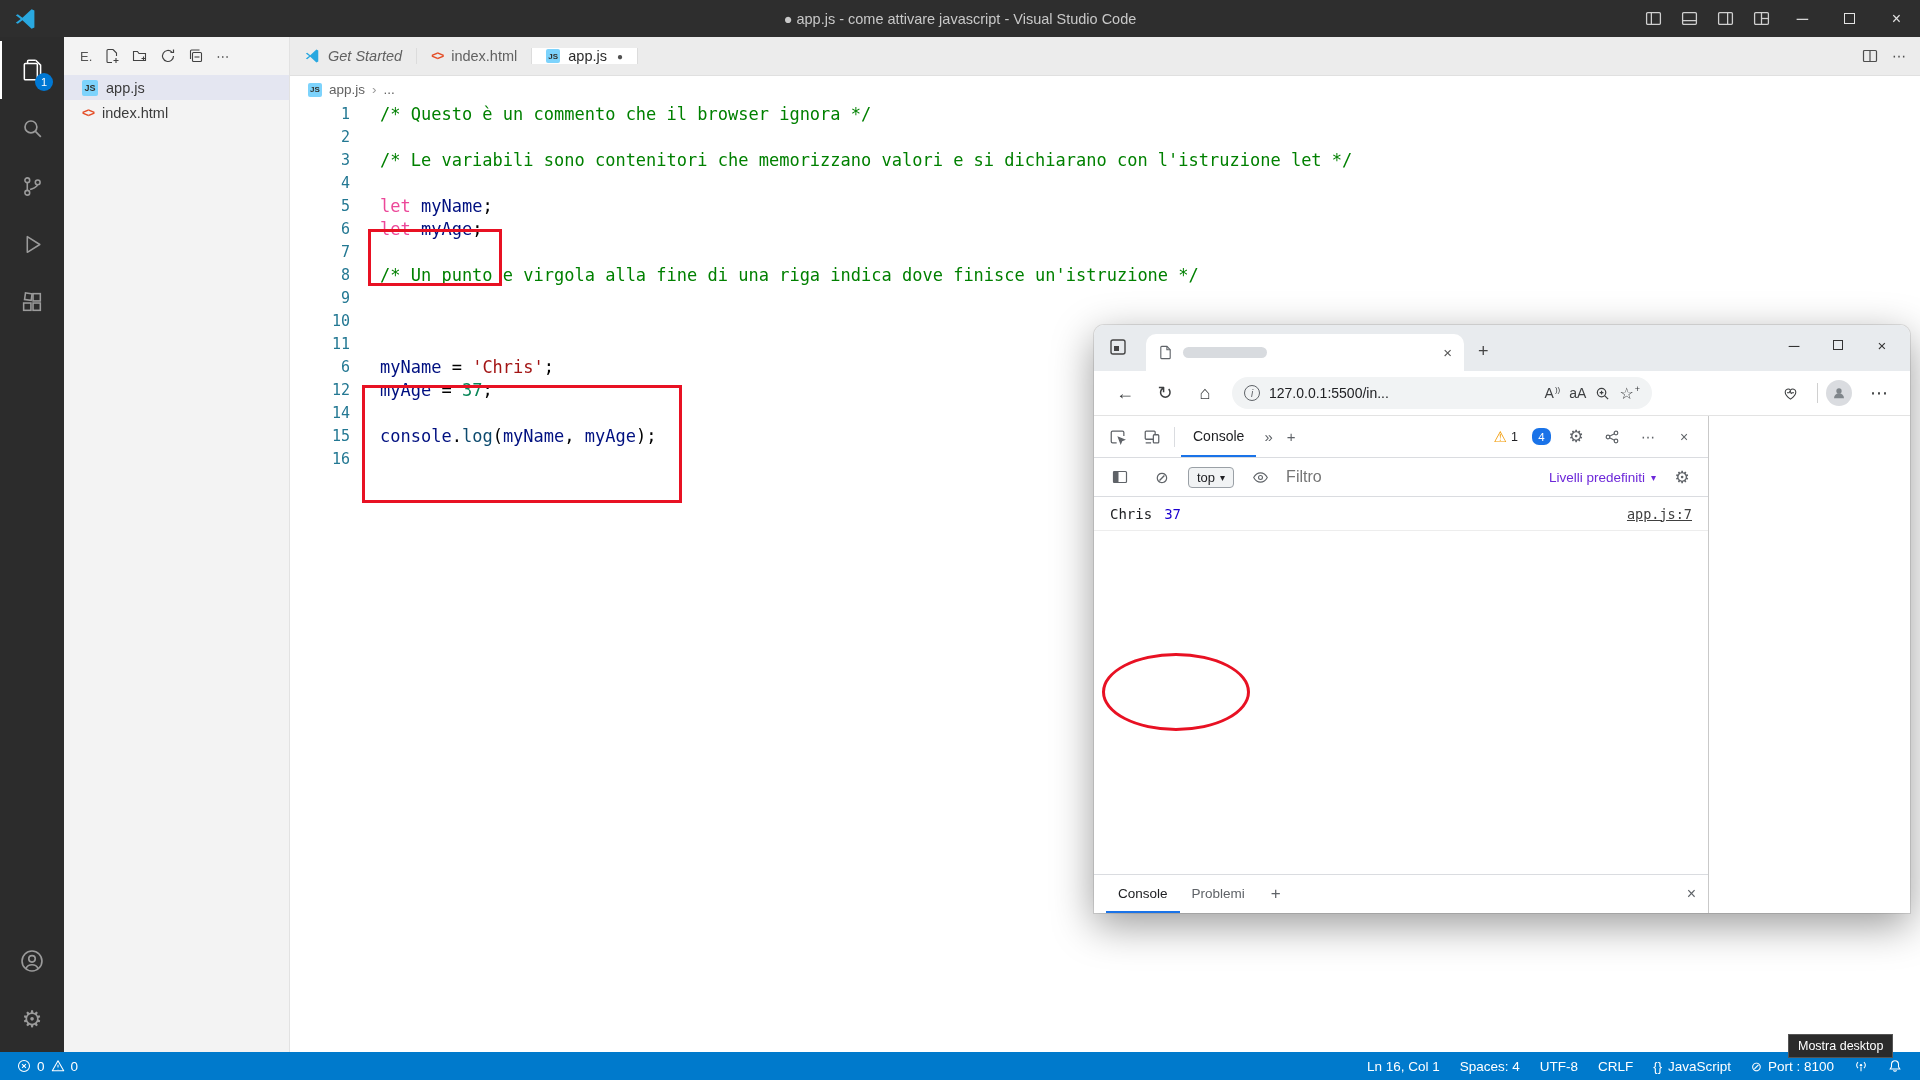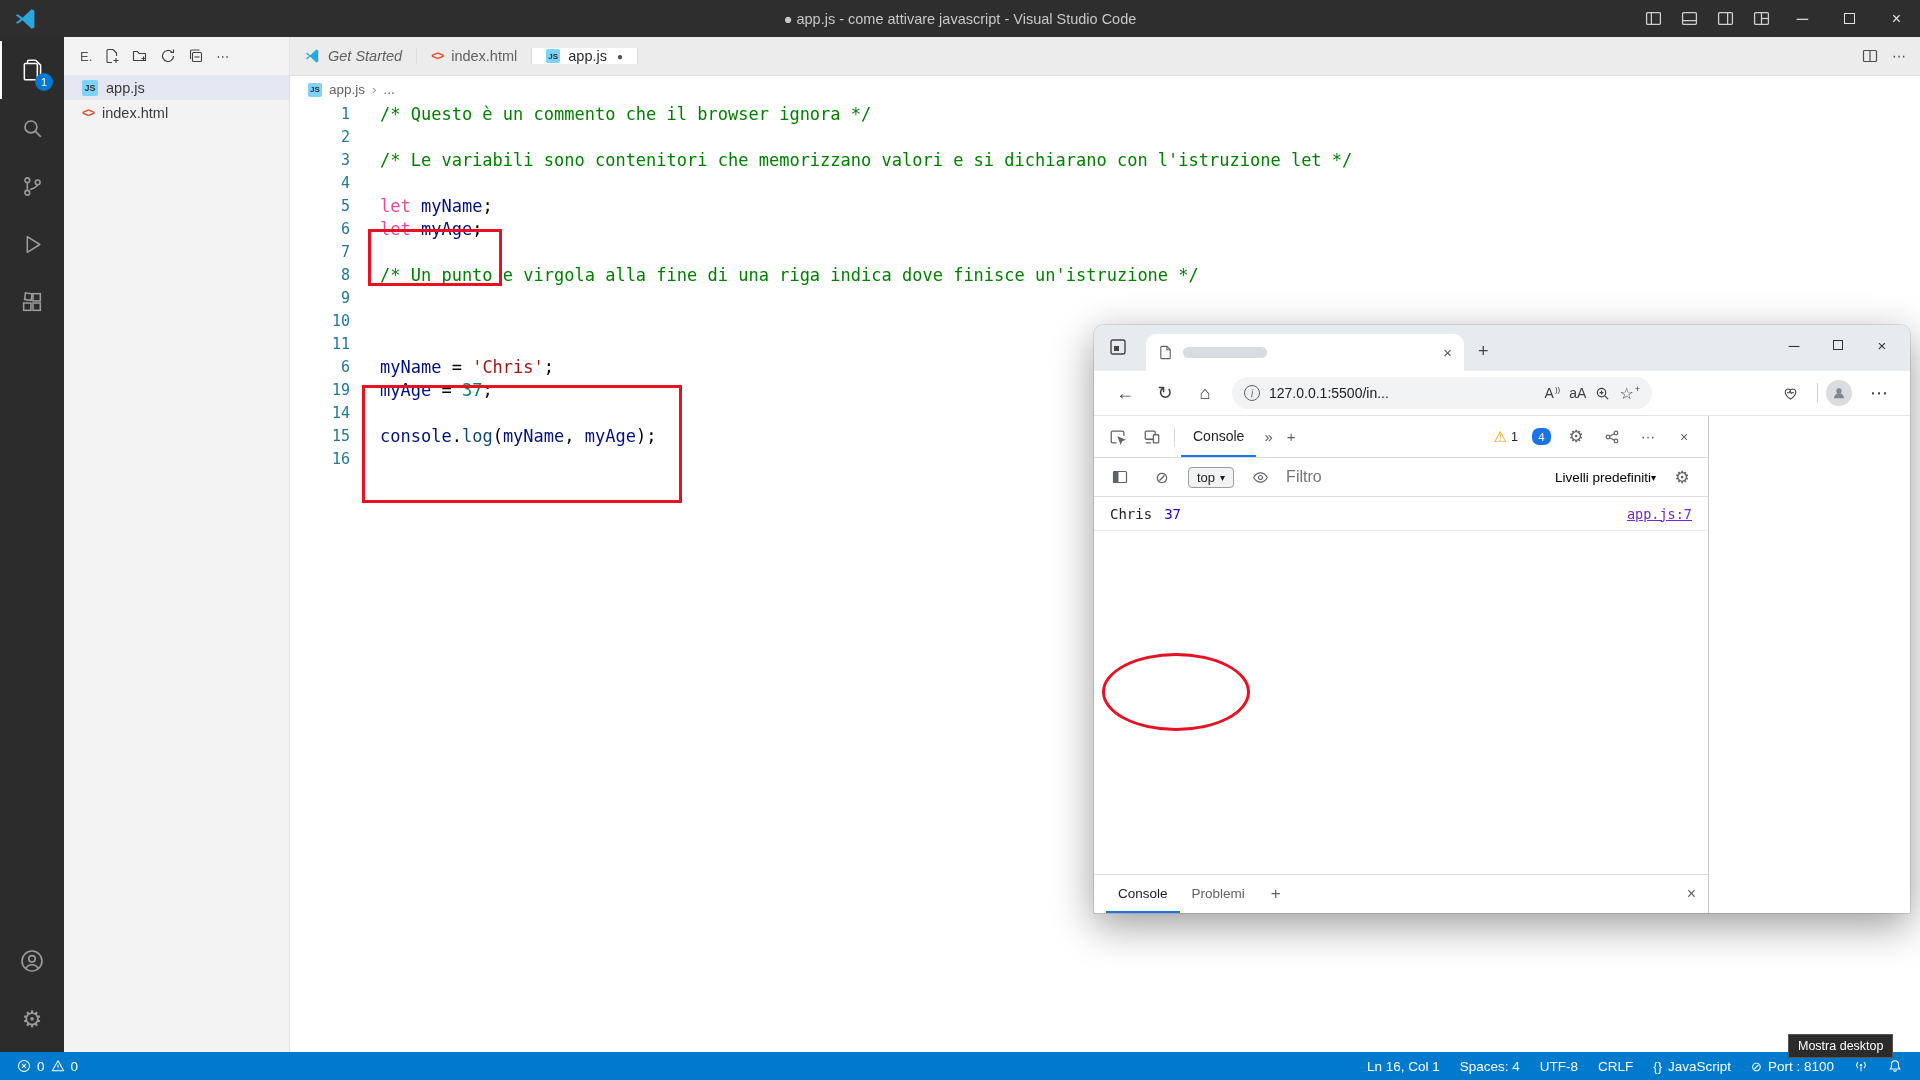--- a/index.html
+++ b/index.html
@@ -109,26 +109,26 @@
   .dt-chevrons{color:#5f6368;font-size:15px;padding:0 6px}
   .dt-right{margin-left:auto;display:flex;align-items:center;gap:4px}
   .badge{display:flex;align-items:center;gap:4px;font-size:12.5px;color:#202124;padding:0 5px}
   .warn-glyph{color:#f29900;font-size:15px}
   .msg-bubble{background:#1a73e8;color:#fff;border-radius:7px;min-width:19px;height:17px;font-size:11.5px;display:flex;align-items:center;justify-content:center;padding:0 4px}
   .dt-gear{font-size:17px}
 
   .dt-filterbar{height:39px;display:flex;align-items:center;border-bottom:1px solid #dadce0;padding:0 10px;gap:10px;flex:0 0 auto}
   .ctx-pill{display:flex;align-items:center;gap:5px;background:#f1f3f4;border:1px solid #9aa0a6;border-radius:4px;padding:2px 8px;font-size:13px;color:#202124}
   .filter-input{border:none;outline:none;background:transparent;font-size:16px;color:#0f766e;flex:1;font-family:Liberation Sans, sans-serif}
-  .levels{display:flex;align-items:center;font-size:13.5px;color:#000000;white-space:nowrap}
+  .levels{display:flex;align-items:center;gap:6px;font-size:13.5px;color:#6d28d9;white-space:nowrap}
 
   .console-list{flex:1;overflow:hidden;font-family:"DejaVu Sans Mono",monospace;font-size:14px;position:relative}
   .console-row{display:flex;align-items:center;min-height:34px;border-bottom:1px solid #ededed;padding:0 16px;gap:12px;color:#202124}
   .cpart-number{color:#1c00cf}
-  .console-src{margin-left:auto;color:#6d28d9;text-decoration:underline;font-size:13.5px;cursor:pointer}
+  .console-src{margin-left:auto;color:#404040;text-decoration:underline;font-size:13.5px;cursor:pointer}
 
   .dt-drawer{height:39px;border-top:1px solid #dadce0;display:flex;align-items:center;padding:0 12px;gap:6px;flex:0 0 auto}
   .drawer-tab{height:100%;display:flex;align-items:center;padding:0 12px;font-size:13.5px;color:#5f6368;border-bottom:2px solid transparent}
   .drawer-tab.active{color:#202124;border-bottom-color:#1a73e8}
   .drawer-plus{color:#5f6368;font-size:17px;padding:0 8px}
   .drawer-close{margin-left:auto;color:#5f6368;font-size:16px}
 
   .anno-ellipse{position:absolute;left:8px;top:156px;width:148px;height:78px;border:3px solid #e81123;border-radius:50%;z-index:5;pointer-events:none}
 </style>
 </head>
@@ -318,21 +318,21 @@
         <div class="code-line"><div class="gutter">3</div><div class="code-text"><span class="tok-comment">/* Le variabili sono contenitori che memorizzano valori e si dichiarano con l'istruzione let */</span></div></div>
         <div class="code-line"><div class="gutter">4</div><div class="code-text"></div></div>
         <div class="code-line"><div class="gutter">5</div><div class="code-text"><span class="tok-kw">let </span><span class="tok-var">myName</span><span class="tok-plain">;</span></div></div>
         <div class="code-line"><div class="gutter">6</div><div class="code-text"><span class="tok-kw">let </span><span class="tok-var">myAge</span><span class="tok-plain">;</span></div></div>
         <div class="code-line"><div class="gutter">7</div><div class="code-text"></div></div>
         <div class="code-line"><div class="gutter">8</div><div class="code-text"><span class="tok-comment">/* Un punto e virgola alla fine di una riga indica dove finisce un'istruzione */</span></div></div>
         <div class="code-line"><div class="gutter">9</div><div class="code-text"></div></div>
         <div class="code-line"><div class="gutter">10</div></div>
         <div class="code-line"><div class="gutter">11</div><div class="code-text"></div></div>
         <div class="code-line"><div class="gutter">6</div><div class="code-text"><span class="tok-var">myName</span><span class="tok-plain"> = </span><span class="tok-str">'Chris'</span><span class="tok-plain">;</span></div></div>
-        <div class="code-line"><div class="gutter">19</div><div class="code-text"><span class="tok-var">myAge</span><span class="tok-plain"> = </span><span class="tok-num">37</span><span class="tok-plain">;</span></div></div>
+        <div class="code-line"><div class="gutter">12</div><div class="code-text"><span class="tok-var">myAge</span><span class="tok-plain"> = </span><span class="tok-num">37</span><span class="tok-plain">;</span></div></div>
         <div class="code-line"><div class="gutter">14</div><div class="code-text"></div></div>
         <div class="code-line"><div class="gutter">15</div><div class="code-text"><span class="tok-var">console</span><span class="tok-plain">.</span><span class="tok-fn">log</span><span class="tok-plain">(</span><span class="tok-var">myName</span><span class="tok-plain">, </span><span class="tok-var">myAge</span><span class="tok-plain">);</span></div></div>
         <div class="code-line"><div class="gutter">16</div><div class="code-text"></div></div>
       </div>
   </div>
 </div>
 
 <div class="anno-box anno-box1"></div>
 <div class="anno-box anno-box2"></div>
 

